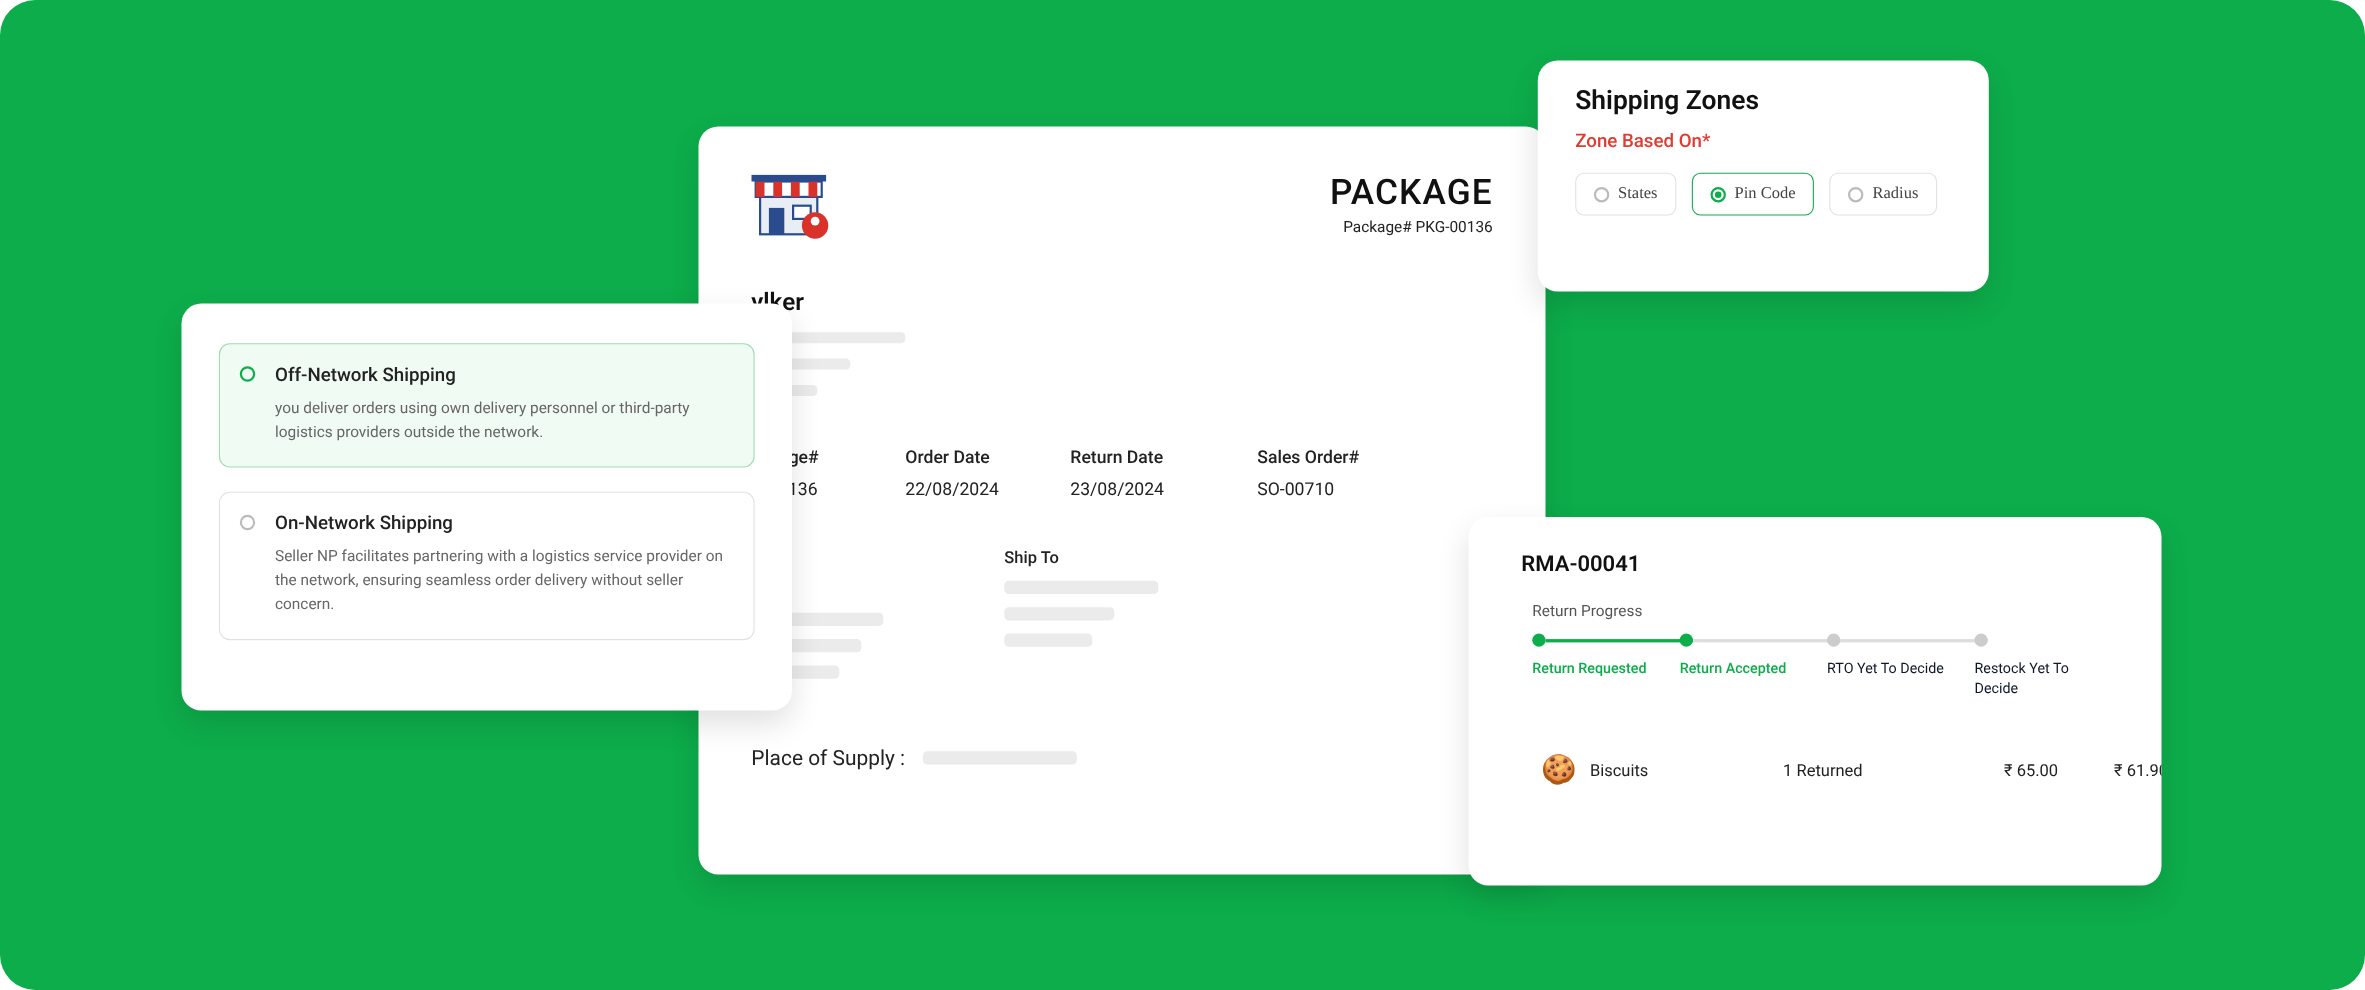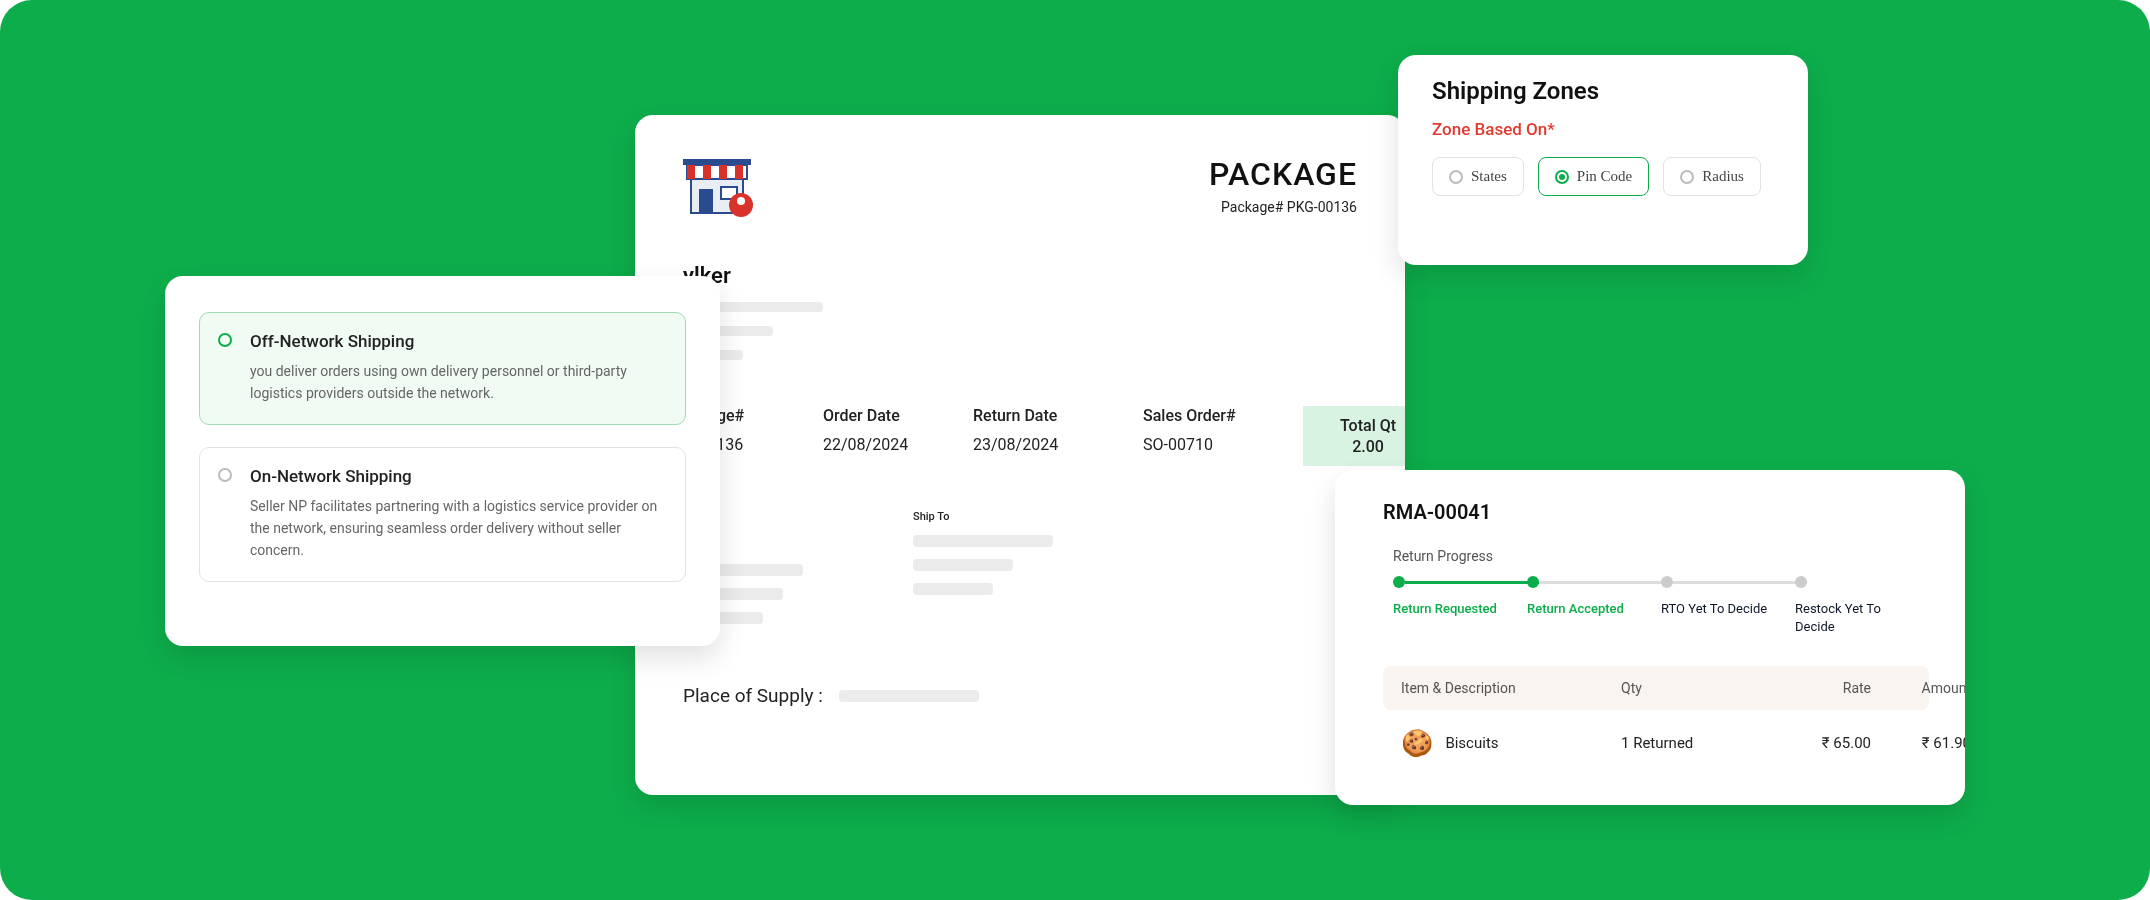--- a/index.html
+++ b/index.html
@@ -63,21 +63,21 @@
   }
   .total-pill .meta-label { font-weight:500; }
   .total-pill .meta-value { font-weight:500; margin-top:2px; }
 
   .address-row {
     margin-top: 44px;
     display:grid;
     grid-template-columns: 220px 300px;
     column-gap: 10px;
   }
-  .addr-label { font-size:11px; font-weight:500; color:#222; }
+  .addr-label { font-size:15px; font-weight:500; color:#222; }
   .addr-value { font-size:16px; color:#222; margin-top:10px; }
   .addr-skel { background:#ebebeb; border-radius:4px; height:12px; margin-top:12px; }
   .supply-row { margin-top:60px; font-size:19px; color:#222; display:flex; align-items:center; gap:16px; }
   .supply-skel { background:#ebebeb; width:140px; height:12px; border-radius:4px; }
 
   
   .ship-options-card {
     left: 165px; top: 276px;
     width: 555px; height: 370px;
     padding: 36px 34px;
@@ -213,24 +213,20 @@
         <div class="meta-value">22/08/2024</div>
       </div>
       <div>
         <div class="meta-label">Return Date</div>
         <div class="meta-value">23/08/2024</div>
       </div>
       <div>
         <div class="meta-label">Sales Order#</div>
         <div class="meta-value">SO-00710</div>
       </div>
-      <div class="total-pill">
-        <div class="meta-label">Total Qt</div>
-        <div class="meta-value">2.00</div>
-      </div>
     </div>
 
     <div class="address-row">
       <div>
         <div class="addr-label">l To</div>
         <div class="addr-value">lli</div>
         <div class="addr-skel" style="width:120px"></div>
         <div class="addr-skel" style="width:100px"></div>
         <div class="addr-skel" style="width:80px"></div>
       </div>
@@ -300,26 +296,20 @@
         <div class="slabel">RTO Yet To Decide</div>
       </div>
       <div class="step">
         <div class="dot"></div>
 
         <div class="slabel">Restock Yet To Decide</div>
       </div>
     </div>
 
     <div class="item-table">
-      <div class="item-header">
-        <div class="c1">Item &amp; Description</div>
-        <div class="c2">Qty</div>
-        <div class="c3">Rate</div>
-        <div class="c4">Amount</div>
-      </div>
       <div class="item-row">
         <div class="c1 item-cell1">
           <span class="biscuit-icon">🍪</span>
           <span>Biscuits</span>
         </div>
         <div class="c2">1 Returned</div>
         <div class="c3">₹ 65.00</div>
         <div class="c4">₹ 61.90</div>
       </div>
     </div>

